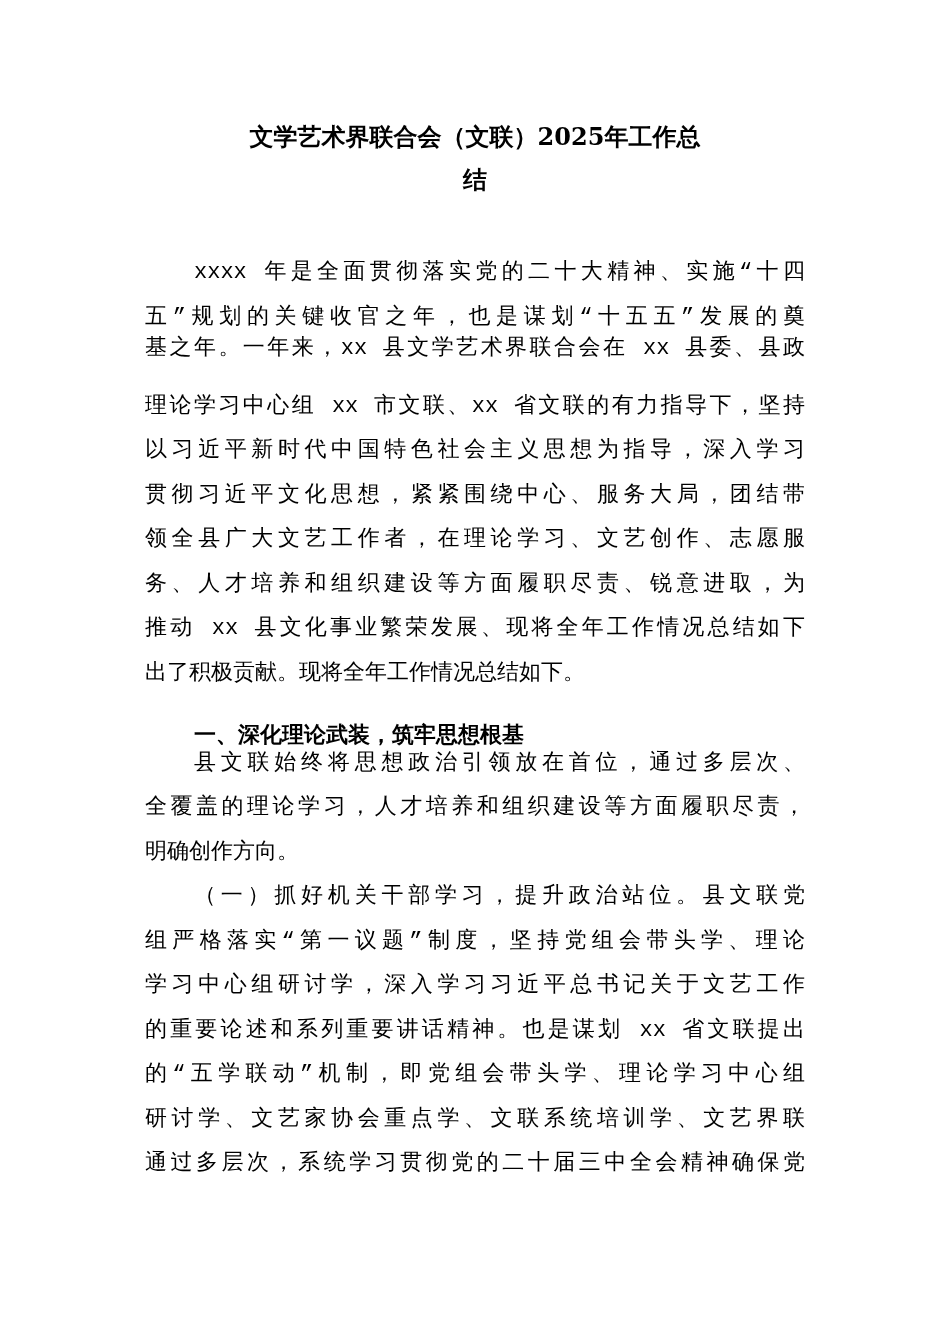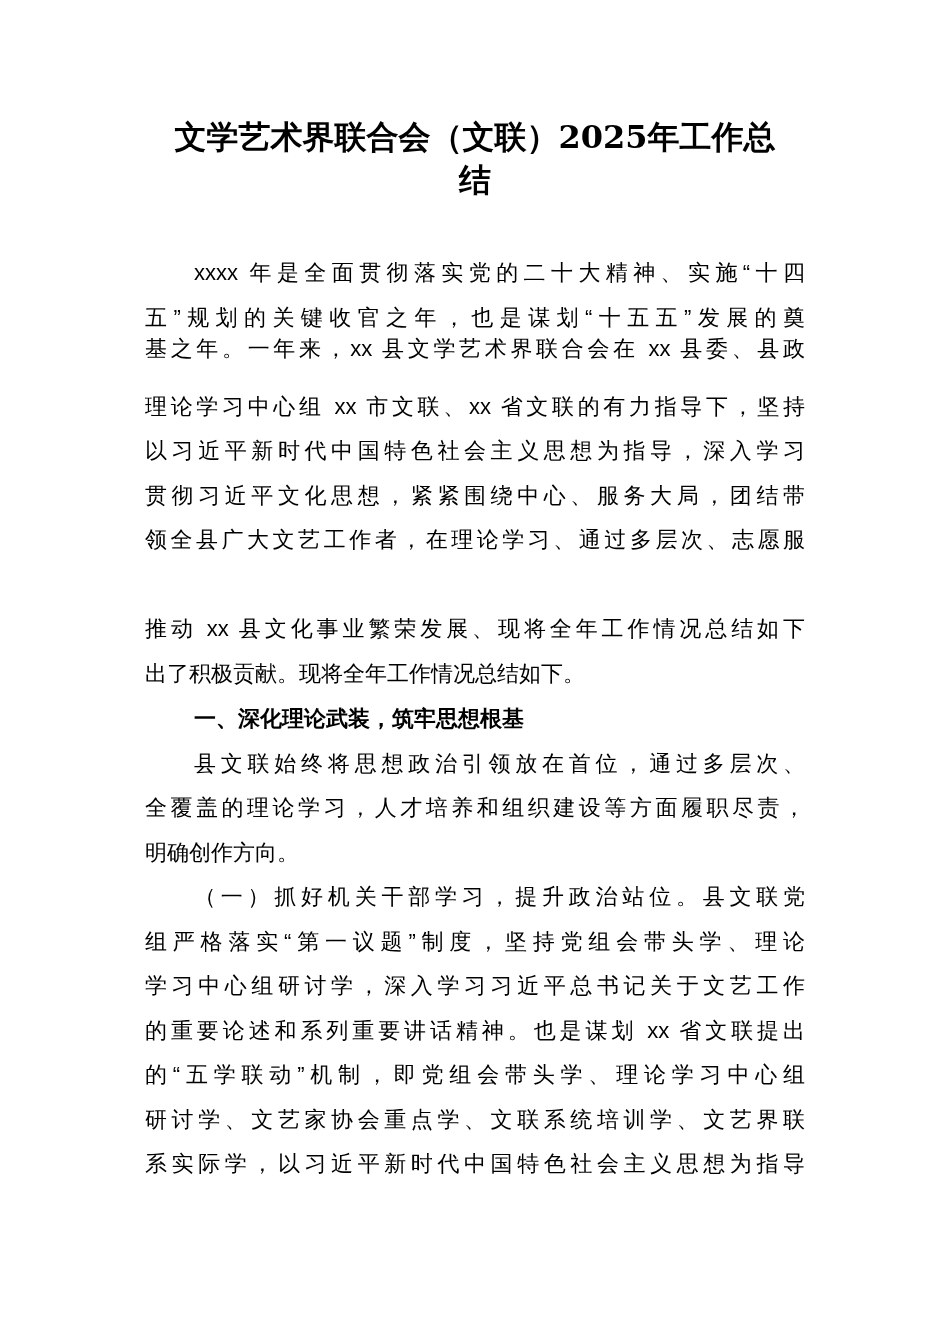--- a/index.html
+++ b/index.html
@@ -23,37 +23,37 @@
       height: 1344px;
       background: #ffffff;
     }
     .title {
       position: absolute;
       left: 145px;
       width: 660px;
       text-align: center;
       font-family: "DejaVu Serif", "Liberation Serif", serif;
       font-weight: bold;
-      font-size: 32px;
+      font-size: 24px;
       line-height: 40px;
       letter-spacing: 0px;
     }
     .title-line-1 { top: 117px; }
     .title-line-2 { top: 160px; }
     .line {
       position: absolute;
       left: 145px;
       width: 660px;
       height: 30px;
       font-size: 22px;
       line-height: 30px;
       white-space: nowrap;
       text-align: justify;
       text-align-last: justify;
-      font-family: Liberation Sans, sans-serif;
+      font-family: Liberation Mono, monospace;
       font-weight: normal;
       letter-spacing: 0;
     }
     .line.indent {
       left: 194px;
       width: 611px;
     }
     .line.last {
       text-align-last: left;
     }
@@ -70,31 +70,32 @@
 
   <div class="title title-line-1">文学艺术界联合会（文联）2025年工作总</div>
   <div class="title title-line-2">结</div>
 
   <div class="line indent" style="top:258px">xxxx 年是全面贯彻落实党的二十大精神、实施“十四</div>
   <div class="line" style="top:303px">五”规划的关键收官之年，也是谋划“十五五”发展的奠</div>
   <div class="line" style="top:334px">基之年。一年来，xx 县文学艺术界联合会在 xx 县委、县政</div>
   <div class="line" style="top:392px">理论学习中心组 xx 市文联、xx 省文联的有力指导下，坚持</div>
   <div class="line" style="top:436px">以习近平新时代中国特色社会主义思想为指导，深入学习</div>
   <div class="line" style="top:481px">贯彻习近平文化思想，紧紧围绕中心、服务大局，团结带</div>
-  <div class="line" style="top:525px">领全县广大文艺工作者，在理论学习、通过多层次、志愿服</div>
+  <div class="line" style="top:525px">领全县广大文艺工作者，在理论学习、文艺创作、志愿服</div>
+  <div class="line" style="top:570px">务、人才培养和组织建设等方面履职尽责、锐意进取，为</div>
   <div class="line" style="top:614px">推动 xx 县文化事业繁荣发展、现将全年工作情况总结如下</div>
   <div class="line last" style="top:659px">出了积极贡献。现将全年工作情况总结如下。</div>
 
-  <div class="line indent heading" style="top:704px">一、深化理论武装，筑牢思想根基</div>
+  <div class="line indent heading" style="top:720px">一、深化理论武装，筑牢思想根基</div>
 
   <div class="line indent" style="top:749px">县文联始终将思想政治引领放在首位，通过多层次、</div>
   <div class="line" style="top:793px">全覆盖的理论学习，人才培养和组织建设等方面履职尽责，</div>
   <div class="line last" style="top:838px">明确创作方向。</div>
 
   <div class="line indent" style="top:882px">（一）抓好机关干部学习，提升政治站位。县文联党</div>
   <div class="line" style="top:927px">组严格落实“第一议题”制度，坚持党组会带头学、理论</div>
   <div class="line" style="top:971px">学习中心组研讨学，深入学习习近平总书记关于文艺工作</div>
   <div class="line" style="top:1016px">的重要论述和系列重要讲话精神。也是谋划 xx 省文联提出</div>
   <div class="line" style="top:1105px">研讨学、文艺家协会重点学、文联系统培训学、文艺界联</div>
   <div class="line" style="top:1060px">的“五学联动”机制，即党组会带头学、理论学习中心组</div>
-  <div class="line" style="top:1149px">系实际学，以习近平新时代中国特色社会主义思想为指导</div>
+  <div class="line" style="top:1149px">通过多层次，系统学习贯彻党的二十届三中全会精神确保党</div>
 
 </div>
 
 </body></html>

